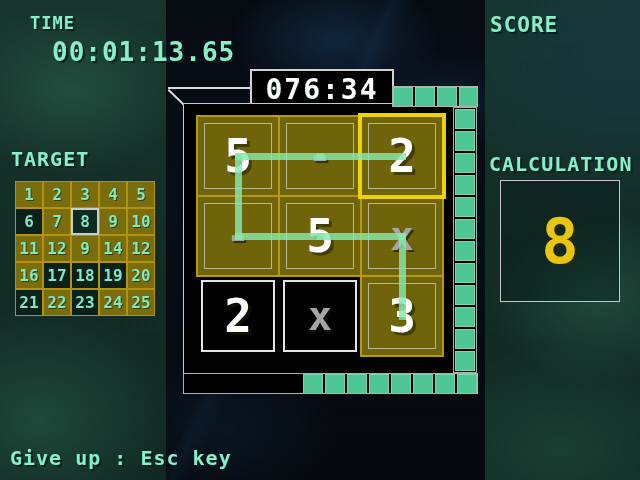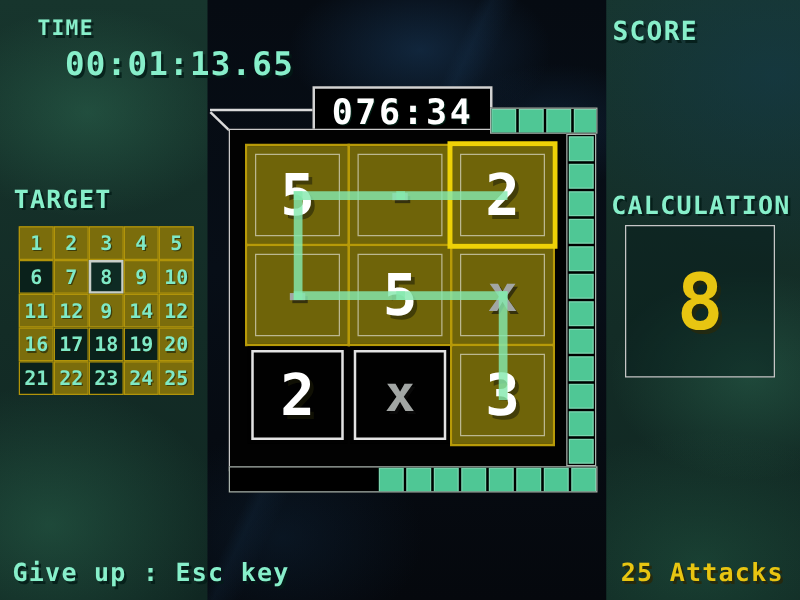--- a/index.html
+++ b/index.html
@@ -180,20 +180,19 @@
       <div class="sq"></div>
       <div class="sq"></div>
     </div>
 
   <div id="calc-label" class="mint">CALCULATION</div>
   <div id="calc-box">
     <span>8</span>
   </div>
 
   <div id="giveup-hint" class="mint">Give up : Esc key</div>
-  <div id="attacks" class="goldtxt">25 Attacks</div>
 <div class="path-seg" style="left: 398.5px; top: 232.5px; width: 7px; height: 87px;"></div>
     <div class="path-seg" style="left: 316.5px; top: 232.5px; width: 89px; height: 7px;"></div>
     <div class="path-seg" style="left: 234.5px; top: 232.5px; width: 89px; height: 7px;"></div>
     <div class="path-seg" style="left: 234.5px; top: 152.5px; width: 7px; height: 87px;"></div>
     <div class="path-seg" style="left: 234.5px; top: 152.5px; width: 89px; height: 7px;"></div>
     <div class="path-seg" style="left: 316.5px; top: 152.5px; width: 89px; height: 7px;"></div>
   </div>
 
 </body></html>

